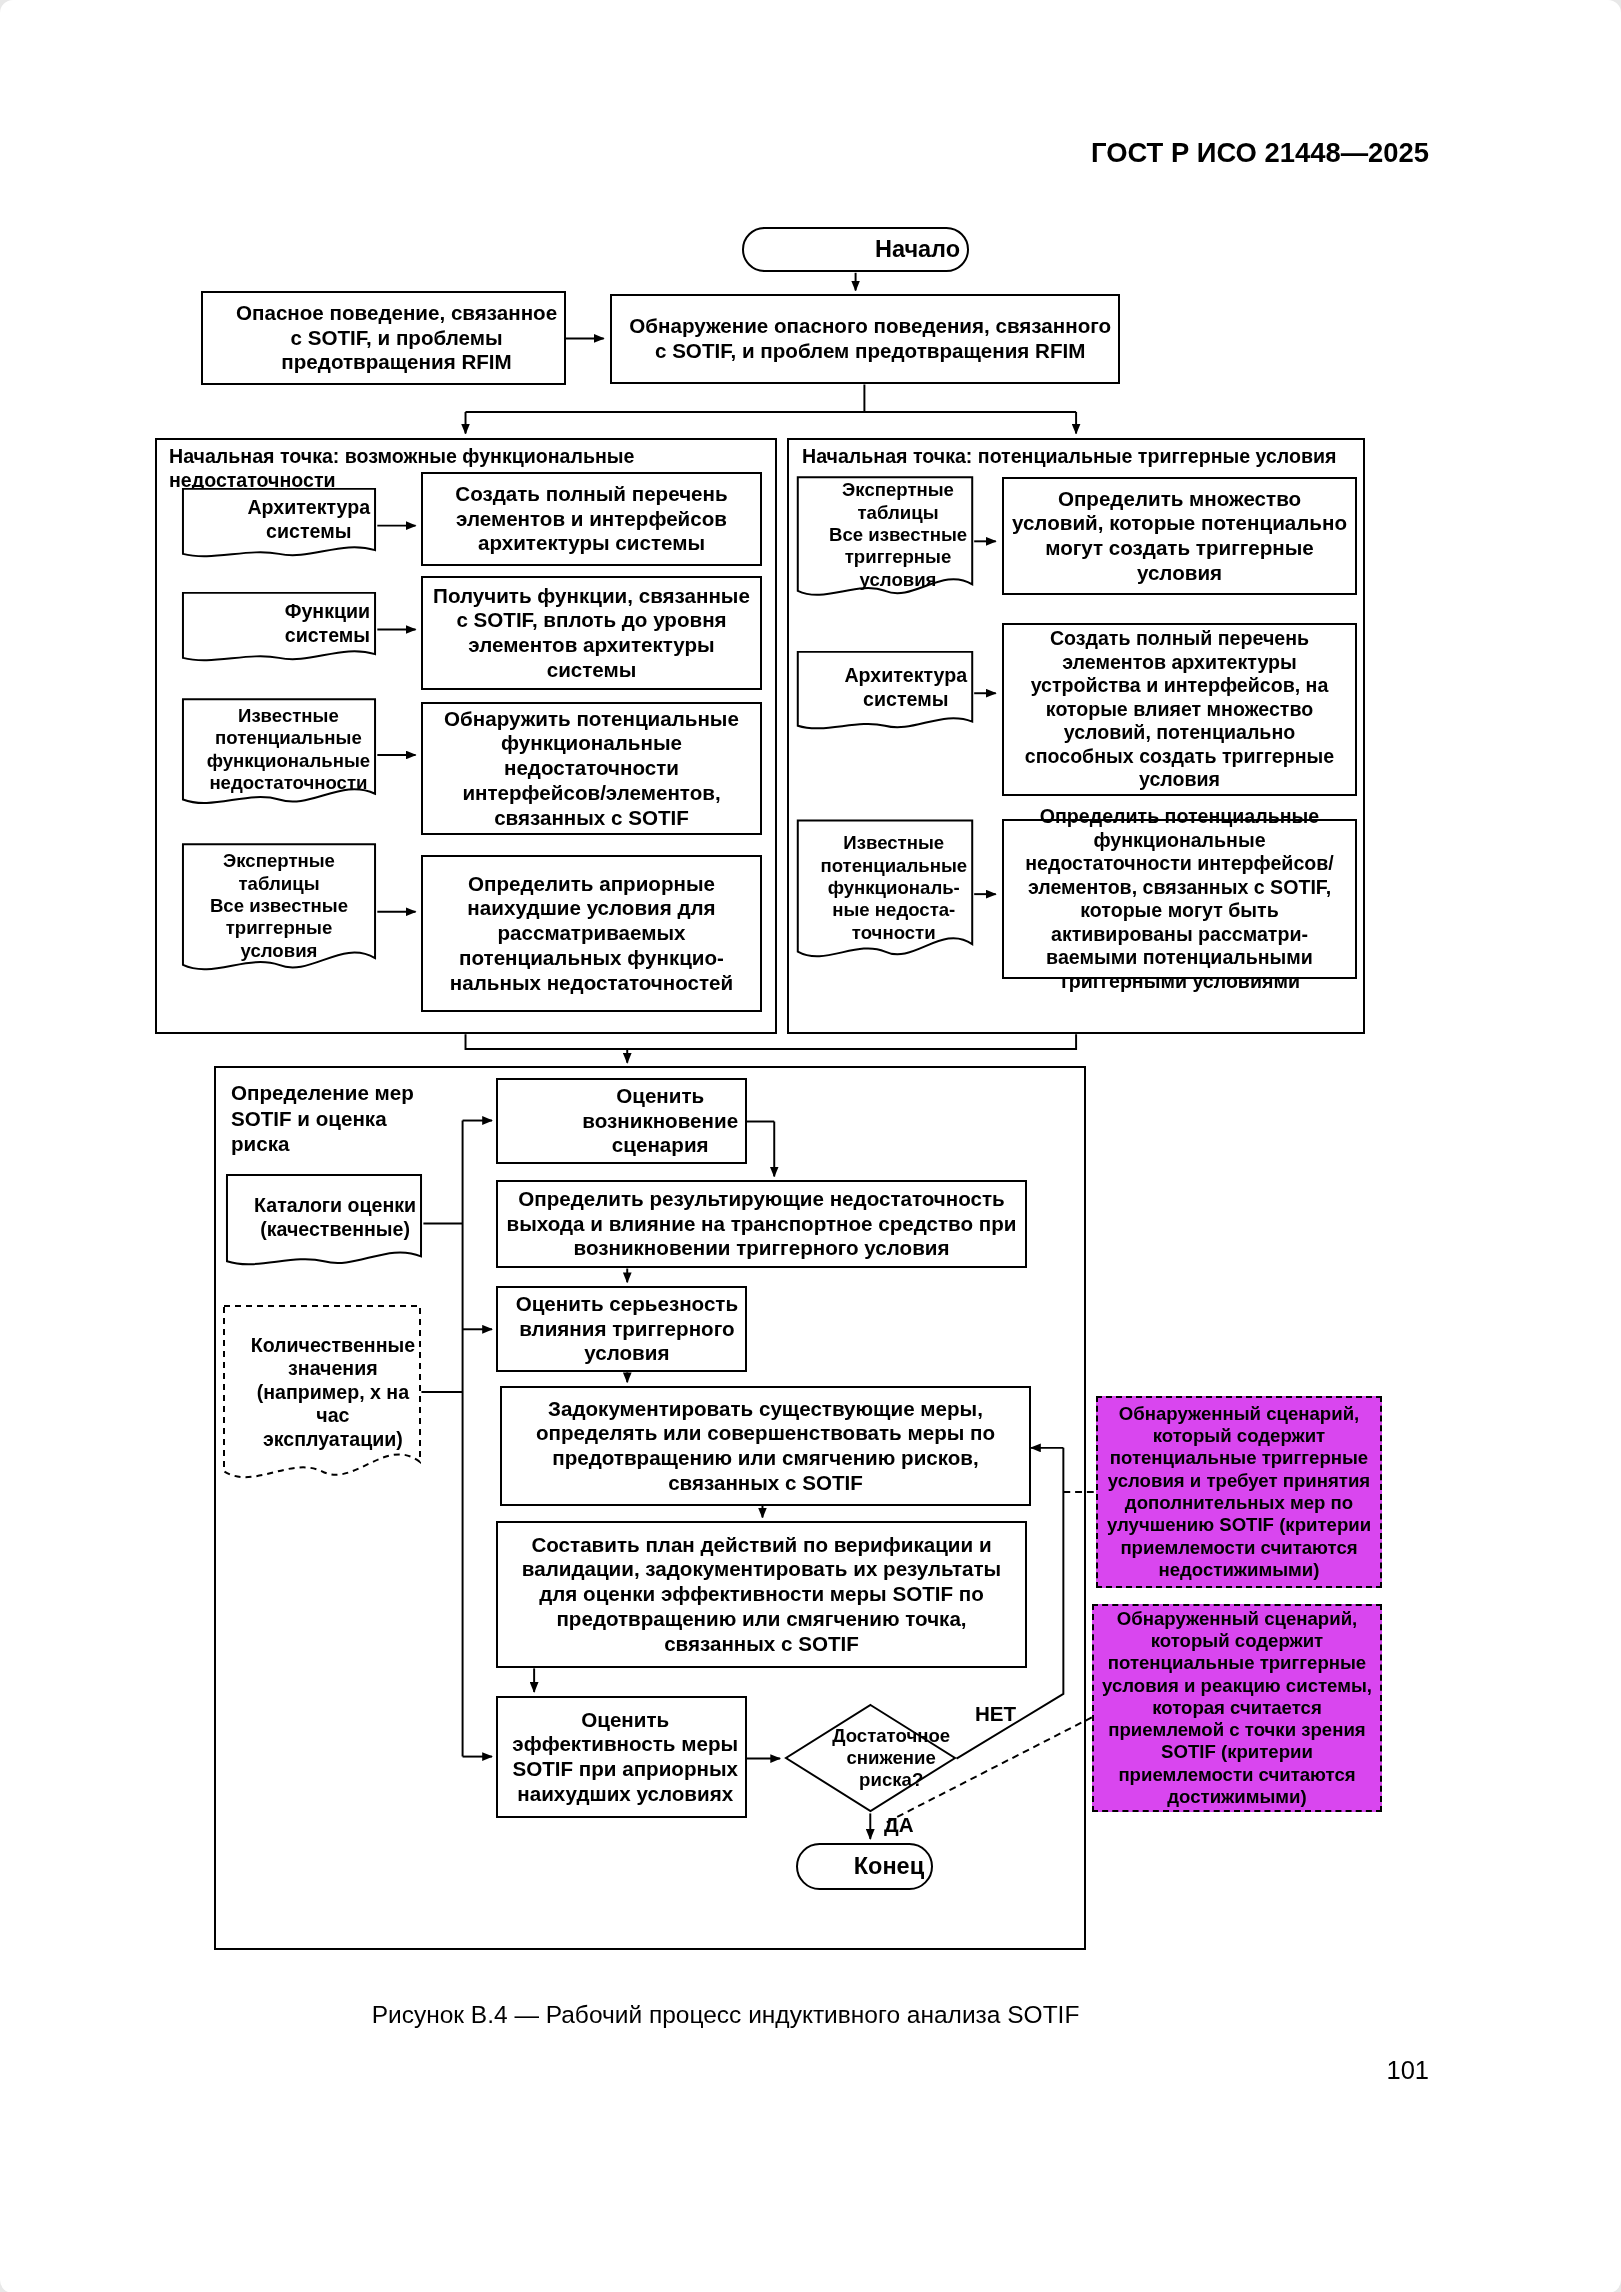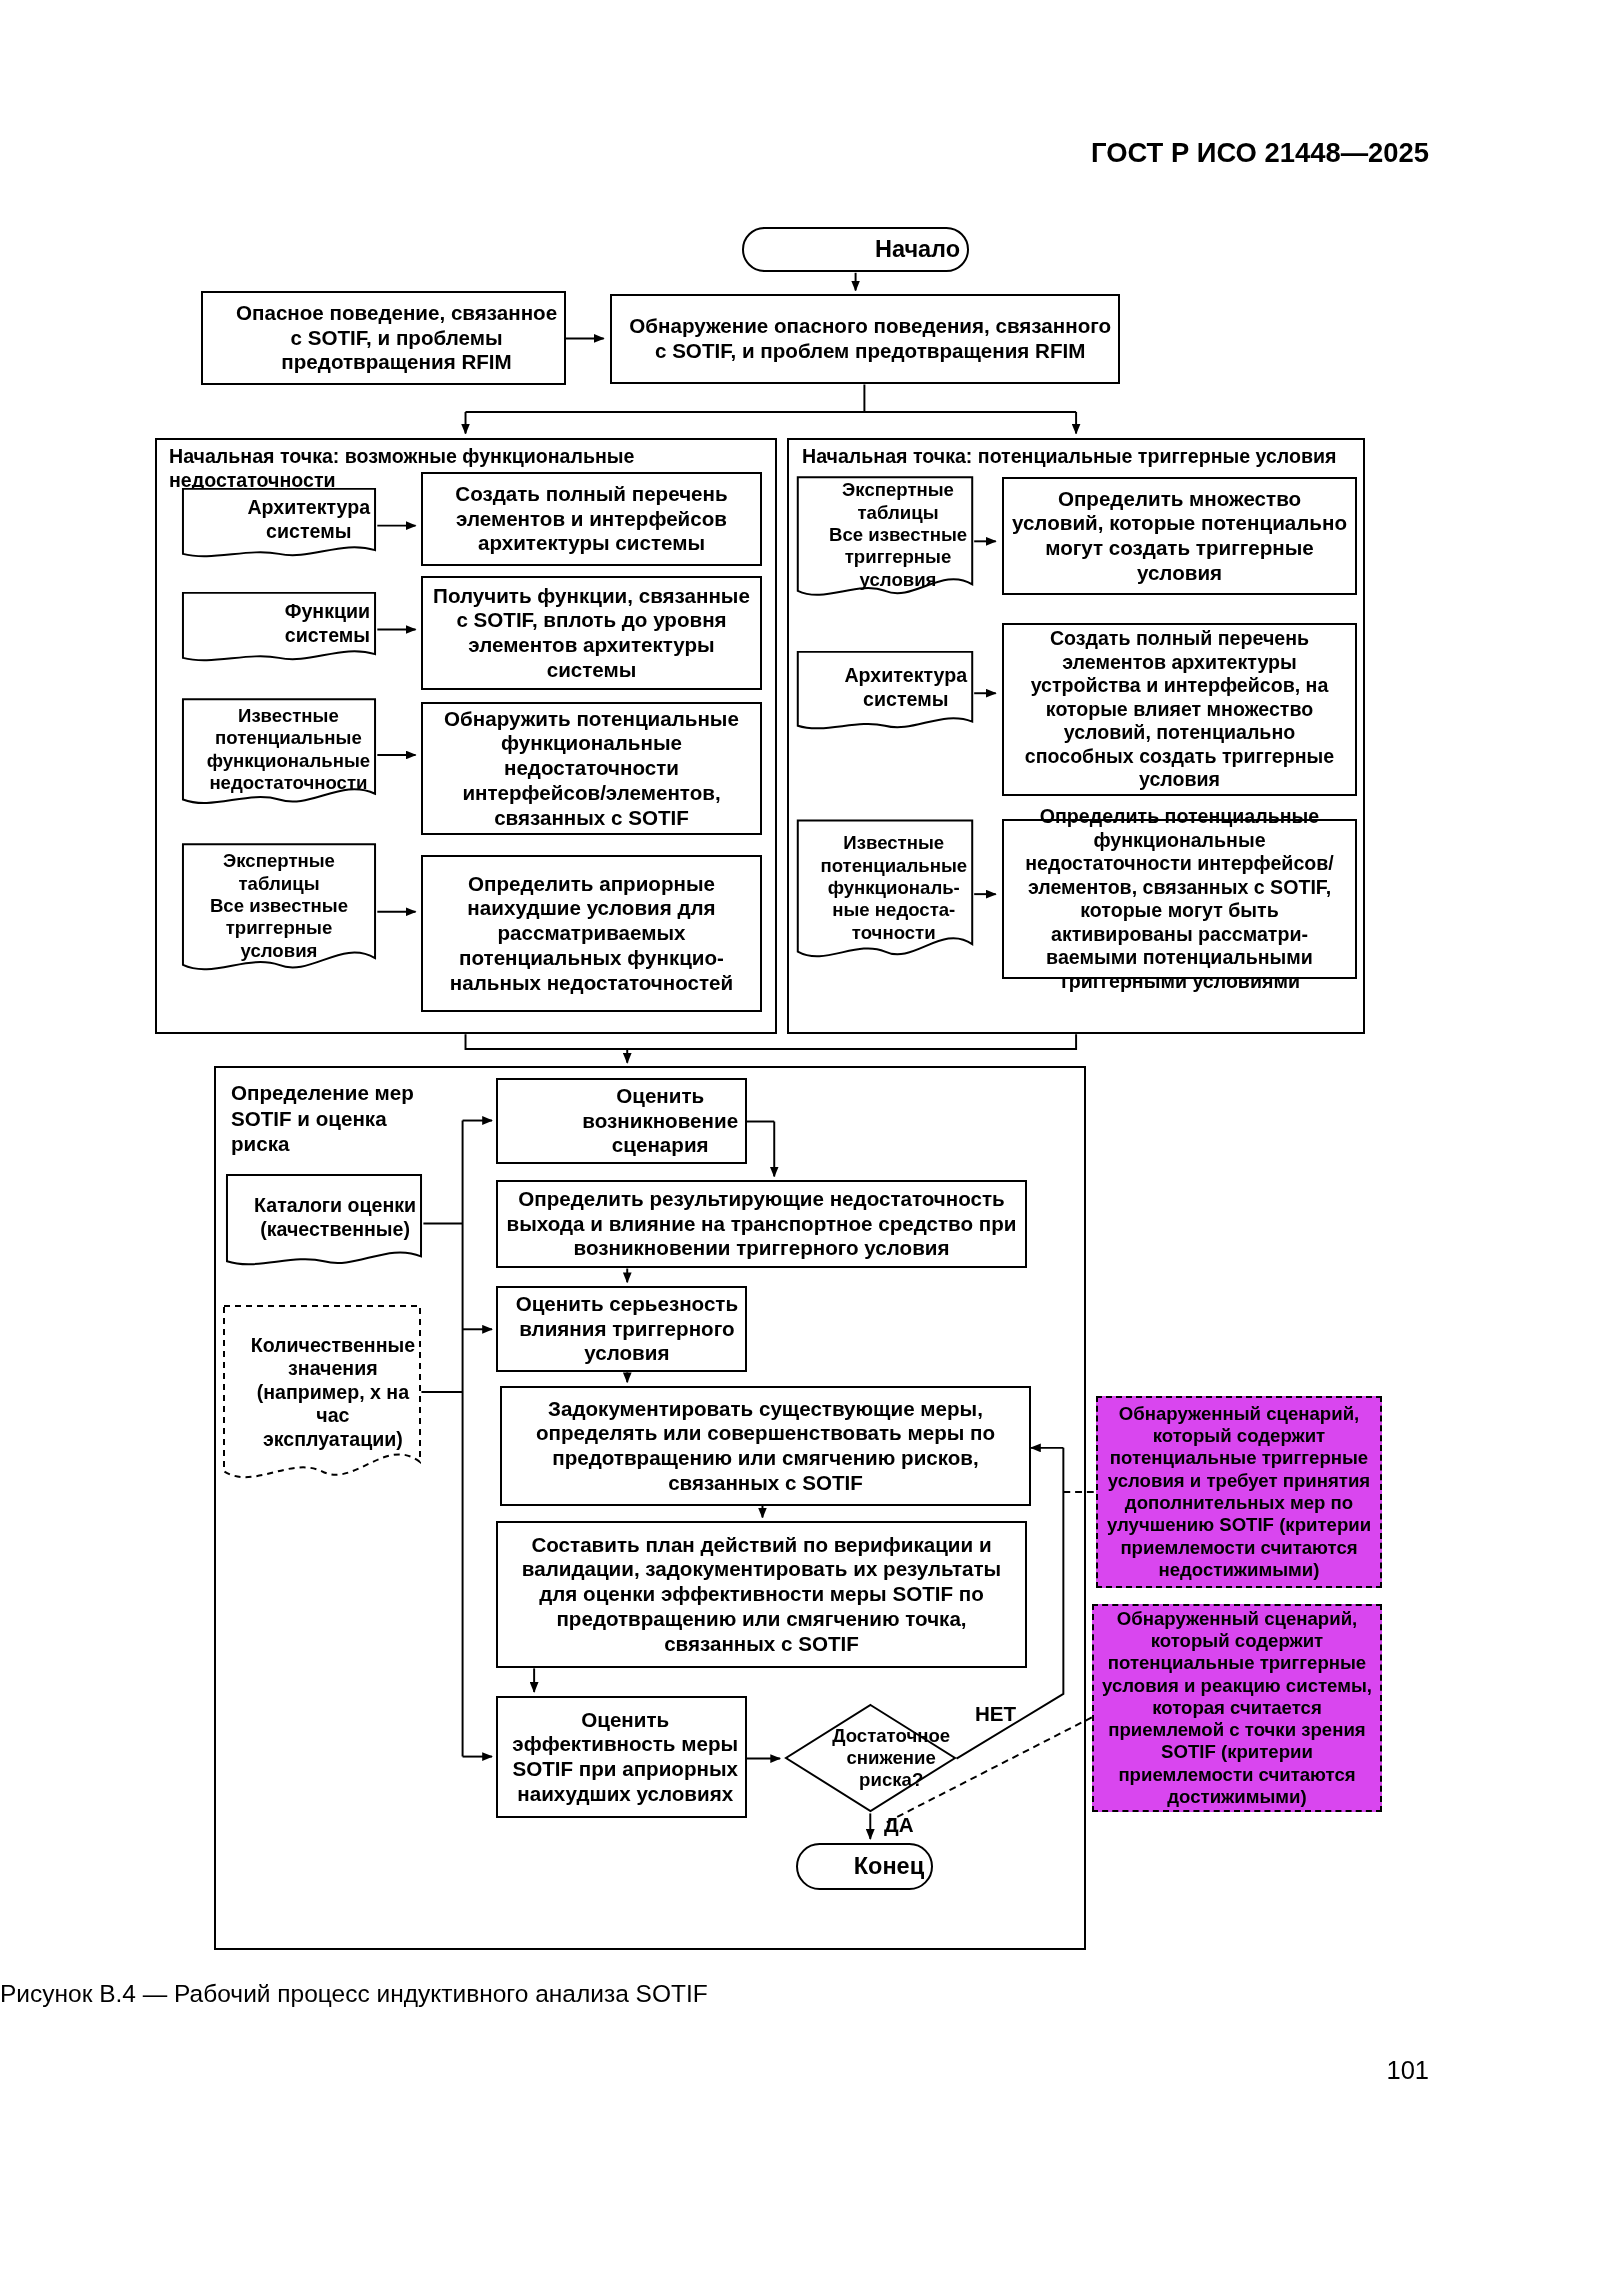--- a/index.html
+++ b/index.html
@@ -2,20 +2,21 @@
 <html><head>
 <meta charset="utf-8">
 <style>
   * { margin:0; padding:0; box-sizing:border-box; }
   html,body { background:#e8e8e8; }
   .page {
     position:relative; width:1621px; height:2293px; margin:0 auto;
     background:#ffffff; color:#000;
     font-family:"Liberation Sans", sans-serif;
     overflow:hidden;
+    border-radius:13px;
   }
   .box {
     position:absolute; z-index:2;
     display:flex; align-items:center; justify-content:flex-end;
     text-align:center; font-weight:bold; line-height:1.2;
   }
   .box .txt { position:relative; z-index:1; padding:2.9px 6.9px; white-space:pre-line; }
   .rect { border:2px solid #000; background:#fff; }
   .dashed-rect { border:2px dashed #000; background:#d946ef; }
   .oval { border:2px solid #000; border-radius:979px; background:#fff; }
@@ -25,21 +26,21 @@
   .dashed-doc .doc-shape path { stroke-dasharray:6 5; }
   .doc .txt { padding-bottom:13.7px; }
   .diamond-shape { position:absolute; left:0; top:0; width:100%; height:100%; }
   .diamond-shape polygon { fill:#fff; stroke:#000; stroke-width:2; }
   .section { position:absolute; border:2px solid #000; z-index:1; background:transparent; }
   .section-title { position:absolute; z-index:2; font-weight:bold; font-size:19.6px; line-height:1.25; }
   .lbl { position:absolute; z-index:3; font-weight:bold; font-size:20.6px; }
   .wires { position:absolute; left:0; top:0; z-index:1; }
   .fs19 { font-size:18.6px; } .fs20 { font-size:19.6px; } .fs21 { font-size:20.6px; } .fs24 { font-size:23.5px; }
   .header-text { position:absolute; font-weight:bold; font-size:27.4px; text-align:right; z-index:2; }
-  .caption-text { position:absolute; font-size:24.5px; text-align:left; z-index:2; }
+  .caption-text { position:absolute; font-size:24.5px; text-align:center; z-index:2;margin-top:21px; }
   .pagenum-text { position:absolute; font-size:25.5px; text-align:right; z-index:2; }
 </style>
 </head>
 <body>
 
 <div class="page">
 
   <div class="header-text" style="left:980px; top:137px; width:449px;">ГОСТ Р ИСО 21448—2025</div>
   <div class="caption-text" style="left:0; top:1980px; width:1451px;">Рисунок В.4 — Рабочий процесс индуктивного анализа SOTIF</div>
   <div class="pagenum-text" style="left:1274px; top:2056px; width:155px;">101</div>

